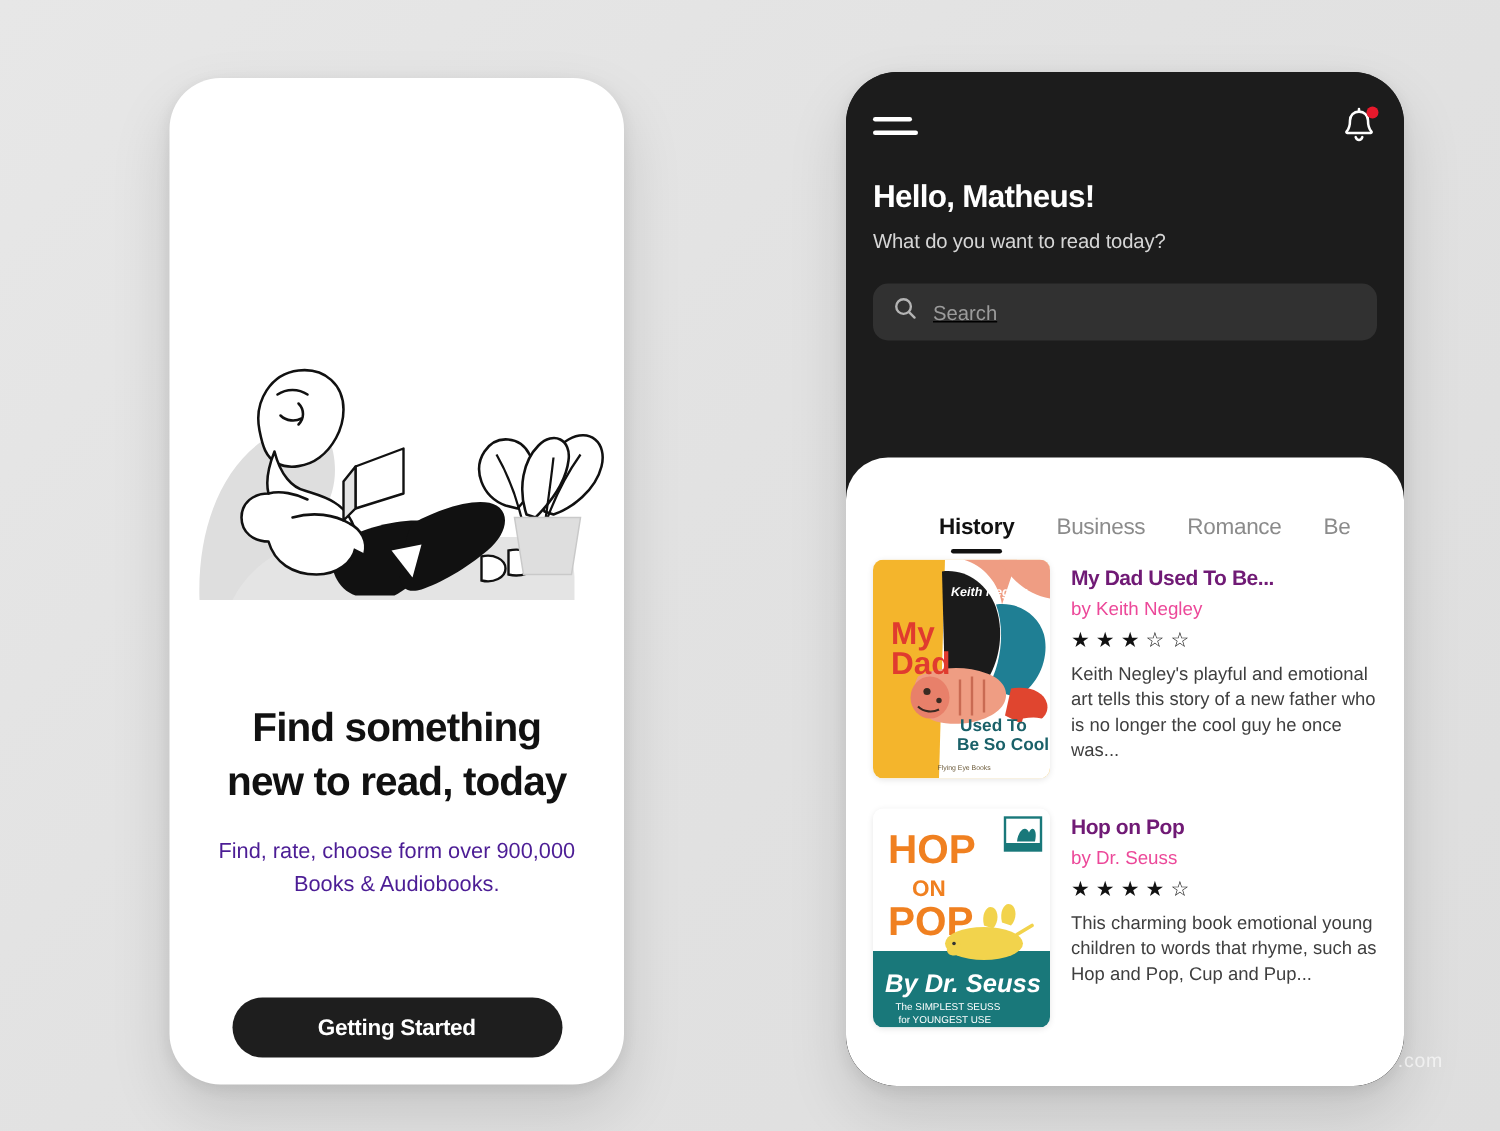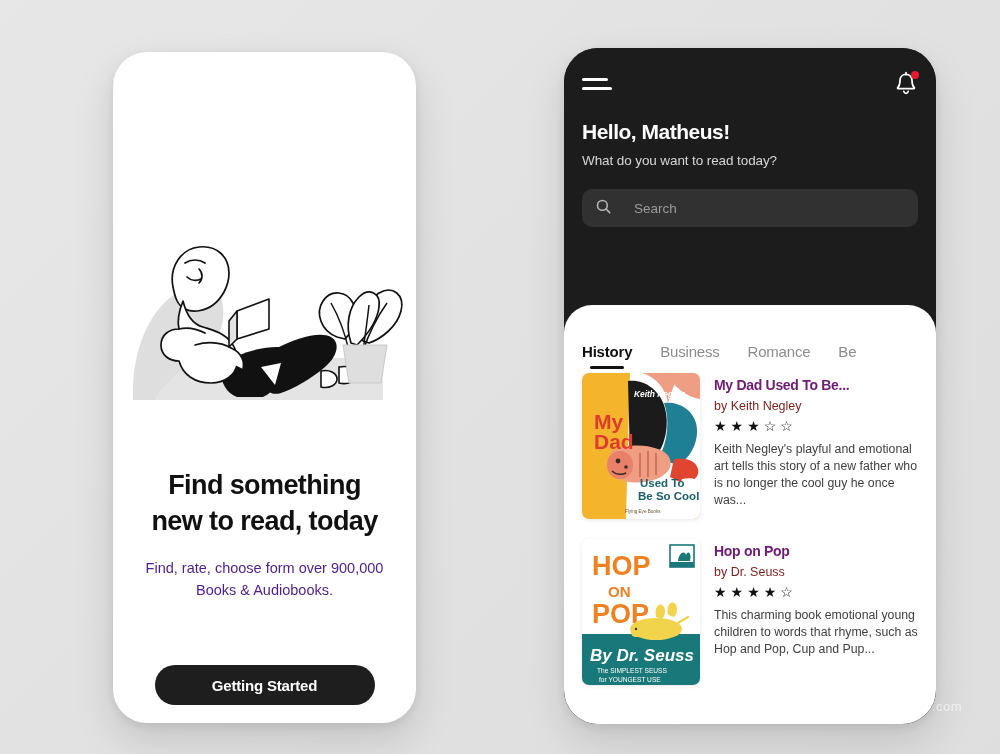--- a/index.html
+++ b/index.html
@@ -185,22 +185,23 @@
   }
 
   .search-bar {
     margin-top: 21px;
     height: 38px;
     border-radius: 10px;
     background: #313131;
     display: flex;
     align-items: center;
     padding: 0 14px;
-    gap: 23px;
+    gap: 11px;
     cursor: text;
+    text-decoration: underline;
   }
 
   .search-input {
     flex: 1;
     border: none;
     outline: none;
     background: transparent;
     color: #e6e6e6;
     font-family: "Liberation Sans", sans-serif;
     font-size: 13.5px;
@@ -216,20 +217,21 @@
     background: #ffffff;
     border-radius: 28px 28px 0 0;
     overflow: hidden;
   }
 
   .tabs {
     display: flex;
     gap: 28px;
     padding: 38px 12px 0 18px;
     white-space: nowrap;
+    margin-left: 44px;
   }
 
   .tab {
     position: relative;
     font-size: 15px;
     color: #8b8b8b;
     letter-spacing: -0.2px;
     cursor: pointer;
     background: none;
     border: none;
@@ -286,21 +288,21 @@
     font-weight: bold;
     color: #701a75;
     letter-spacing: -0.3px;
     white-space: nowrap;
     overflow: hidden;
   }
 
   .book-author {
     margin-top: 6px;
     font-size: 12.5px;
-    color: #7f1d1d;
+    color: #ec4899;
   }
 
   .stars {
     margin-top: 6px;
     display: flex;
     gap: 4px;
     font-size: 14px;
     line-height: 1;
     color: #111111;
   }

